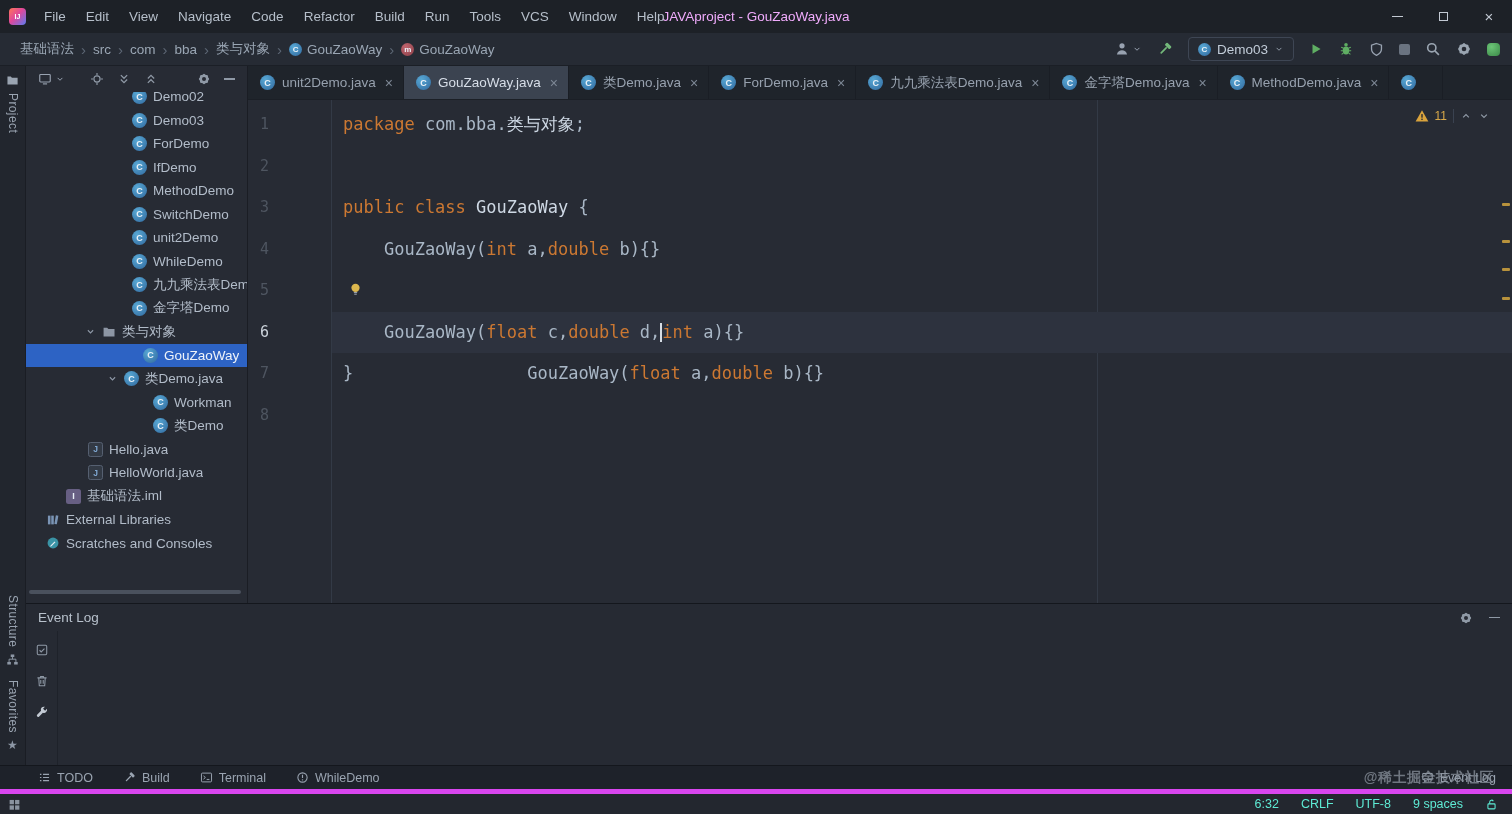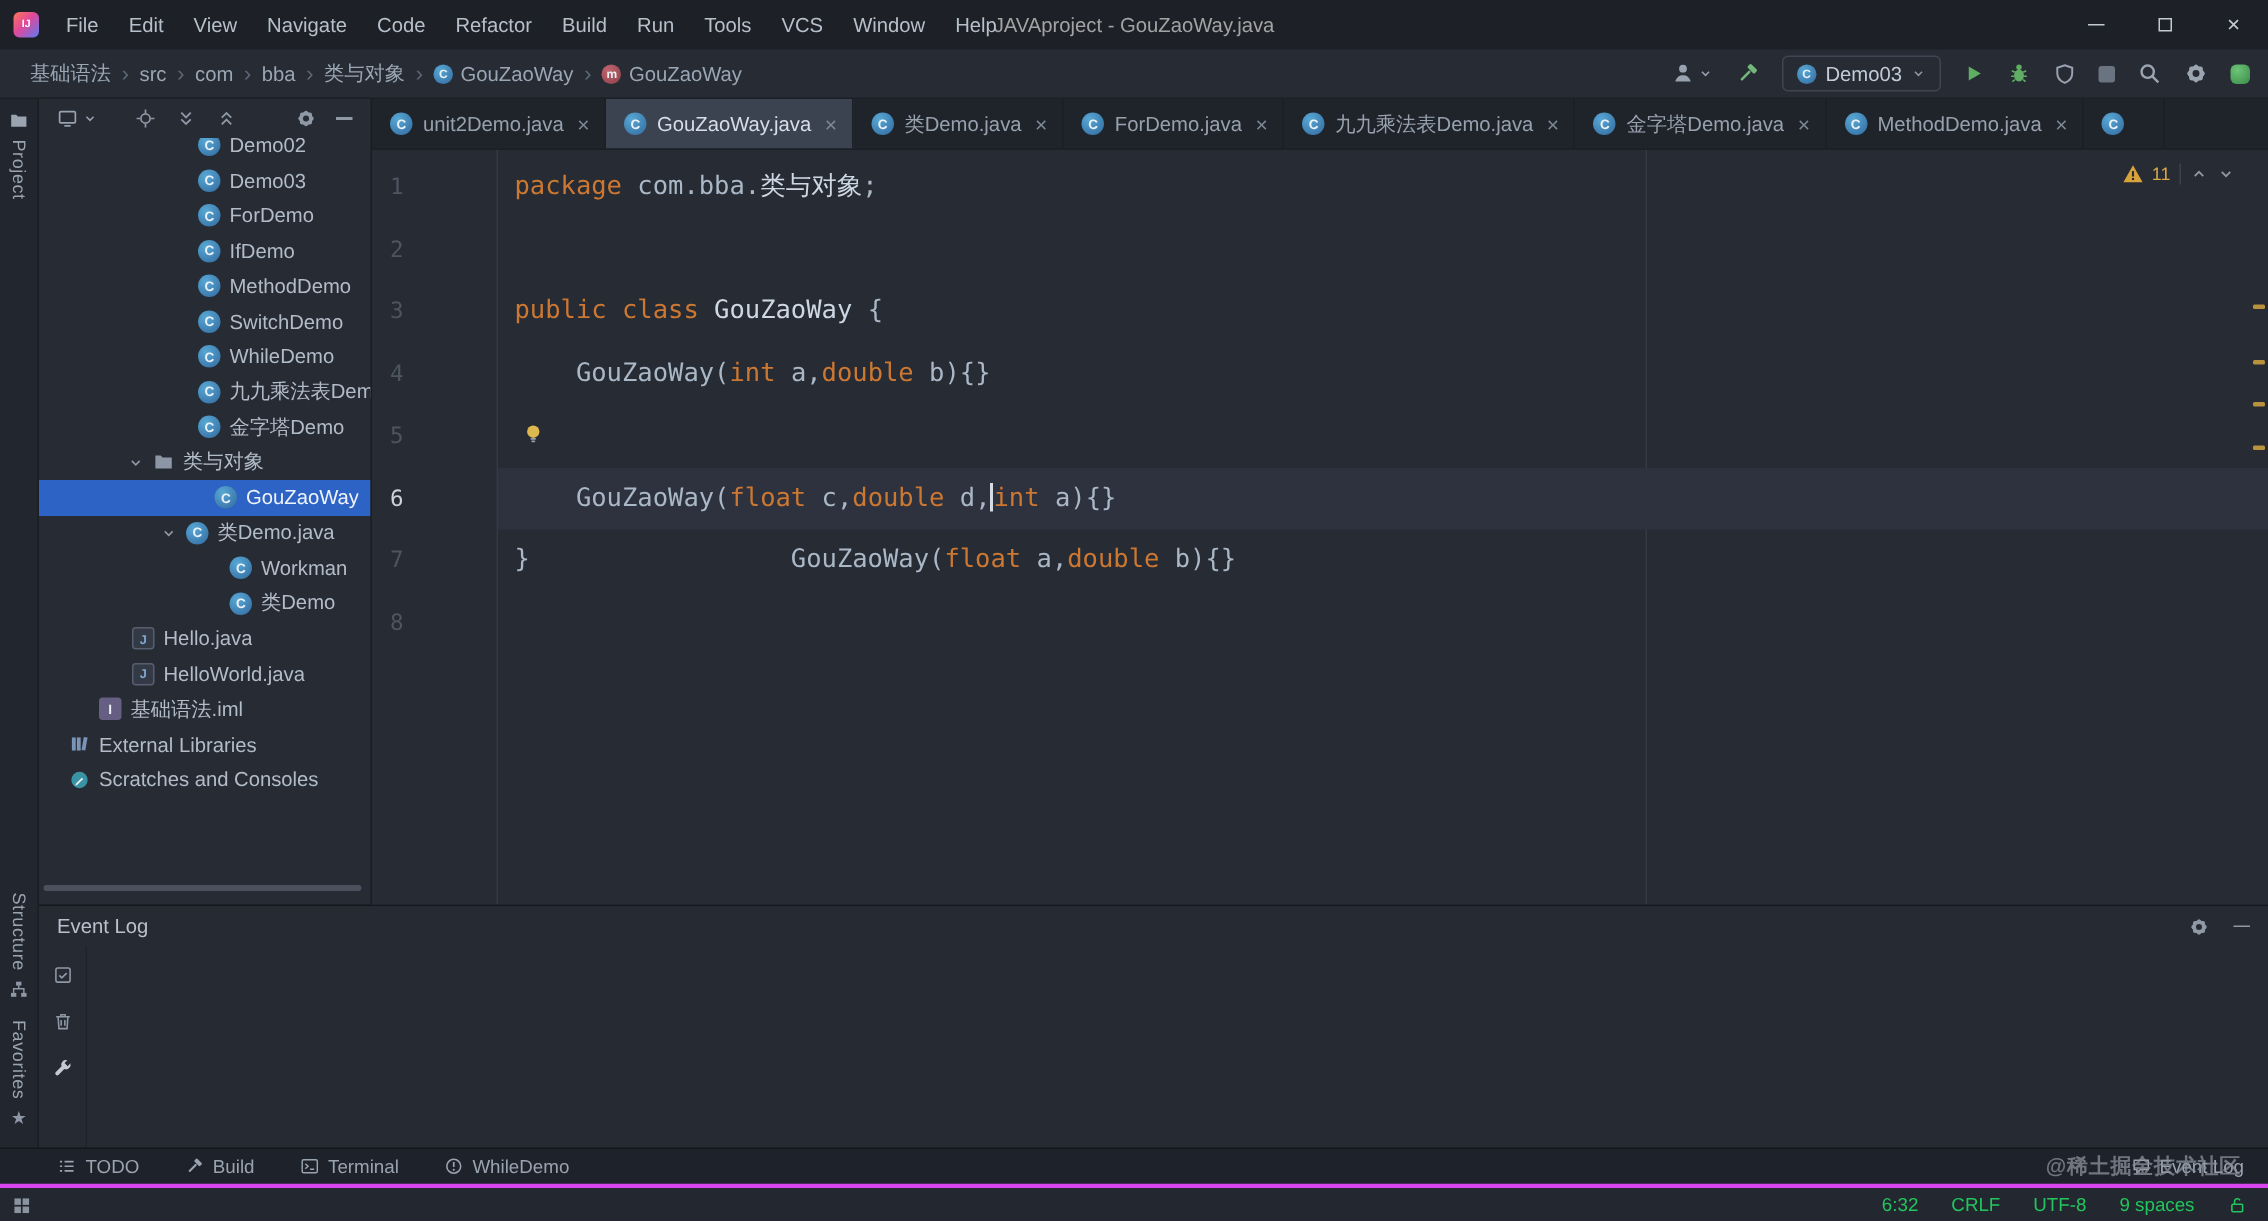--- a/index.html
+++ b/index.html
@@ -11,21 +11,21 @@
   .i14{width:14px;height:14px;display:block} .i15{width:15px;height:15px;display:block}
   .i16{width:16px;height:16px;display:block}
 
   
   .titlebar { height: 33px; background: #1d2127; display: flex; align-items: center; padding-left: 9px; position: relative; }
   .applogo { width: 17px; height: 17px; border-radius: 4px; flex: none;
              background: linear-gradient(135deg, #ff7757 0%, #e0489b 45%, #5a7cf2 100%);
              color: #fff; font-size: 7px; font-weight: bold; display: flex; align-items: center; justify-content: center; margin-right: 8px; }
   .menus { display: flex; position: relative; z-index: 2; }
   .menu-item { padding: 0 10px; line-height: 33px; color: #b6bfca; }
-  .win-title { position: absolute; left: 0; right: 0; text-align: center; color: #a3a3a3; z-index: 1; }
+  .win-title { position: absolute; left: 0; right: 0; text-align: center; color: #f0abfc; z-index: 1; }
   .win-controls { margin-left: auto; display: flex; height: 33px; position: relative; z-index: 2; }
   .wbtn { width: 46px; display: flex; align-items: center; justify-content: center; color: #c3cad4; font-size: 15px; }
   .wbtn .bar { width: 11px; height: 1.5px; background: #c3cad4; }
   .wbtn .sq { width: 9px; height: 9px; border: 1.4px solid #c3cad4; }
 
   
   .navbar { height: 33px; background: #262b34; border-bottom: 1px solid #1b1f26; display: flex; align-items: center; padding: 0 12px 0 20px; }
   .crumbs { display: flex; align-items: center; gap: 7px; }
   .crumb { color: #9aa6b4; display: flex; align-items: center; gap: 5px; white-space: nowrap; }
   .bc-sep { color: #5d6775; font-size: 15px; }
@@ -112,22 +112,22 @@
   .el-body { flex: 1; display: flex; }
   .el-strip { width: 32px; min-width: 32px; display: flex; flex-direction: column; align-items: center; padding-top: 12px; gap: 17px; color: #8f99a6; border-right: 1px solid #1e222a; }
   .el-content { flex: 1; }
 
   
   .toolbar-bottom { height: 24px; background: #1e222a; border-top: 1px solid #14171d; display: flex; align-items: center;
                     padding: 0 16px 0 38px; gap: 30px; font-size: 12.5px; color: #9aa4b1; position: relative; }
   .tb-item { display: flex; align-items: center; gap: 6px; }
   .tb-right { margin-left: auto; }
   .watermark { position: absolute; right: 18px; top: 3px; font-size: 14px; font-weight: bold; color: #8a929d; opacity: .75; letter-spacing: .5px; }
-  .statusbar { height: 25px; background: #23272f; border-top: 3px solid #d946ef; display: flex; align-items: center;
-               padding: 0 14px 0 8px; font-size: 12.5px; color: #22c55e; }
+  .statusbar { height: 25px; background: #23272f; border-top: 5px solid #d946ef; display: flex; align-items: center;
+               padding: 0 14px 0 8px; font-size: 12.5px; color: #5eead4; }
   .sb-right { margin-left: auto; display: flex; align-items: center; gap: 22px; }
 </style>
 </head>
 <body>
 
 <svg width="0" height="0" style="position:absolute" aria-hidden="true">
   <defs>
     <symbol id="sy-chevd" viewBox="0 0 16 16">
         <path d="M4.2 6.2L8 10l3.8-3.8" fill="none" stroke="currentColor" stroke-width="1.6"></path>
       </symbol>
@@ -429,20 +429,24 @@
               <span class="ic ic-class"></span>
               <span class="tlabel">IfDemo</span>
             </div>
             <div class="trow" style="padding-left:106px">
               <span class="ic ic-class"></span>
               <span class="tlabel">MethodDemo</span>
             </div>
             <div class="trow" style="padding-left:106px">
               <span class="ic ic-class"></span>
               <span class="tlabel">SwitchDemo</span>
+            </div>
+            <div class="trow" style="padding-left:106px">
+              <span class="ic ic-class"></span>
+              <span class="tlabel">unit2Demo</span>
             </div>
             <div class="trow" style="padding-left:106px">
               <span class="ic ic-class"></span>
               <span class="tlabel">WhileDemo</span>
             </div>
             <div class="trow" style="padding-left:106px">
               <span class="ic ic-class"></span>
               <span class="tlabel">九九乘法表Dem</span>
             </div>
             <div class="trow" style="padding-left:106px">

